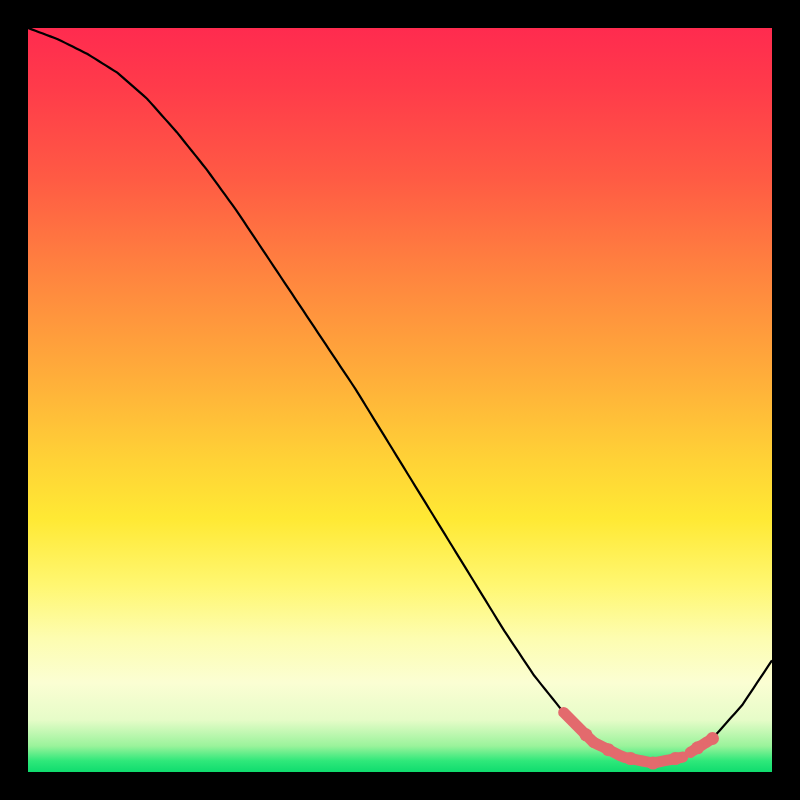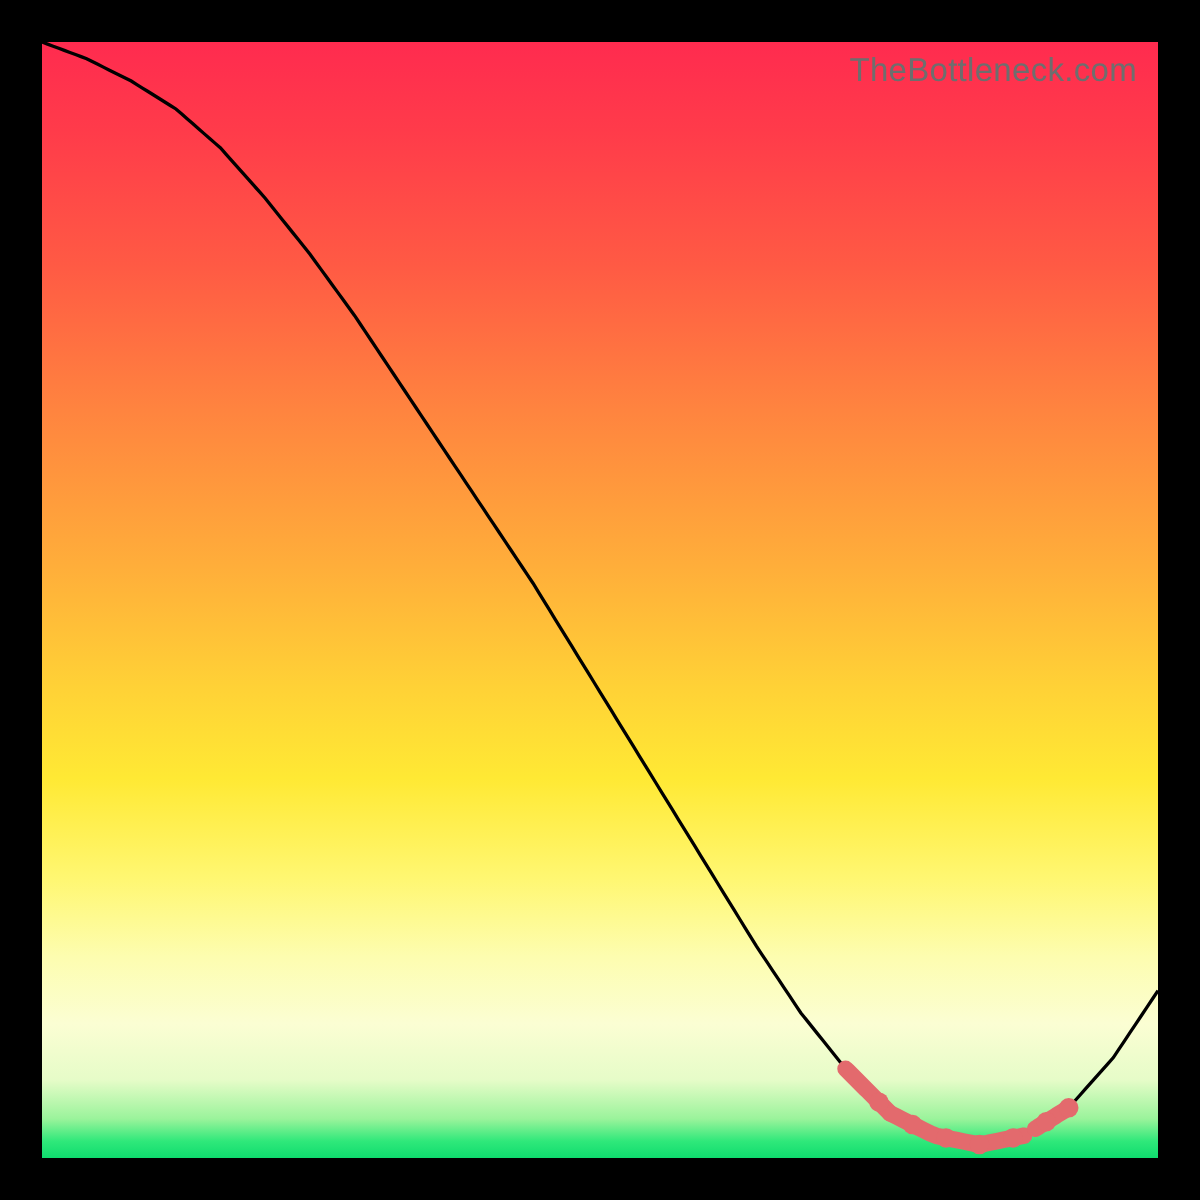--- a/index.html
+++ b/index.html
@@ -75,21 +75,20 @@
   .accent-dot {
     fill: #e36a6d;
   }
 </style>
 </head>
 <body>
 
 <div class="frame">
   <div class="plot-area">
 
-    <div class="watermark">TheBottleneck.com</div>
 
     <svg class="curve" viewBox="0 0 744 744" preserveAspectRatio="none">
       <path id="main-path" class="main-line" d="M0.00 0.00 L3.72 1.39 L7.44 2.79 L11.16 4.18 L14.88 5.58 L18.60 6.98 L22.32 8.37 L26.04 9.76 L29.76 11.16 L33.48 13.02 L37.20 14.88 L40.92 16.74 L44.64 18.60 L48.36 20.46 L52.08 22.32 L55.80 24.18 L59.52 26.04 L63.24 28.37 L66.96 30.69 L70.68 33.01 L74.40 35.34 L78.12 37.67 L81.84 39.99 L85.56 42.32 L89.28 44.64 L93.00 47.89 L96.72 51.15 L100.44 54.40 L104.16 57.66 L107.88 60.92 L111.60 64.17 L115.32 67.42 L119.04 70.68 L122.76 74.87 L126.48 79.05 L130.20 83.24 L133.92 87.42 L137.64 91.61 L141.36 95.79 L145.08 99.98 L148.80 104.16 L152.52 108.81 L156.24 113.46 L159.96 118.11 L163.68 122.76 L167.40 127.41 L171.12 132.06 L174.84 136.71 L178.56 141.36 L182.28 146.48 L186.00 151.59 L189.72 156.70 L193.44 161.82 L197.16 166.93 L200.88 172.05 L204.60 177.17 L208.32 182.28 L212.04 187.86 L215.76 193.44 L219.48 199.02 L223.20 204.60 L226.92 210.18 L230.64 215.76 L234.36 221.34 L238.08 226.92 L241.80 232.50 L245.52 238.08 L249.24 243.66 L252.96 249.24 L256.68 254.82 L260.40 260.40 L264.12 265.98 L267.84 271.56 L271.56 277.14 L275.28 282.72 L279.00 288.30 L282.72 293.88 L286.44 299.46 L290.16 305.04 L293.88 310.62 L297.60 316.20 L301.32 321.78 L305.04 327.36 L308.76 332.94 L312.48 338.52 L316.20 344.10 L319.92 349.68 L323.64 355.26 L327.36 360.84 L331.08 366.89 L334.80 372.93 L338.52 378.98 L342.24 385.02 L345.96 391.06 L349.68 397.11 L353.40 403.15 L357.12 409.20 L360.84 415.25 L364.56 421.29 L368.28 427.34 L372.00 433.38 L375.72 439.43 L379.44 445.47 L383.16 451.51 L386.88 457.56 L390.60 463.60 L394.32 469.65 L398.04 475.69 L401.76 481.74 L405.48 487.79 L409.20 493.83 L412.92 499.88 L416.64 505.92 L420.36 511.97 L424.08 518.01 L427.80 524.05 L431.52 530.10 L435.24 536.14 L438.96 542.19 L442.68 548.24 L446.40 554.28 L450.12 560.33 L453.84 566.37 L457.56 572.41 L461.28 578.46 L465.00 584.50 L468.72 590.55 L472.44 596.60 L476.16 602.64 L479.88 608.22 L483.60 613.80 L487.32 619.38 L491.04 624.96 L494.76 630.54 L498.48 636.12 L502.20 641.70 L505.92 647.28 L509.64 651.93 L513.36 656.58 L517.08 661.23 L520.80 665.88 L524.52 670.53 L528.24 675.18 L531.96 679.83 L535.68 684.48 L539.40 688.20 L543.12 691.92 L546.84 695.64 L550.56 699.36 L554.28 703.08 L558.00 706.80 L561.72 710.52 L565.44 714.24 L569.16 716.10 L572.88 717.96 L576.60 719.82 L580.32 721.68 L584.04 723.54 L587.76 725.40 L591.48 727.26 L595.20 729.12 L598.92 729.86 L602.64 730.61 L606.36 731.35 L610.08 732.10 L613.80 732.84 L617.52 733.58 L621.24 734.33 L624.96 735.07 L628.68 734.33 L632.40 733.58 L636.12 732.84 L639.84 732.10 L643.56 731.35 L647.28 730.61 L651.00 729.86 L654.72 729.12 L658.44 726.79 L662.16 724.47 L665.88 722.14 L669.60 719.82 L673.32 717.50 L677.04 715.17 L680.76 712.85 L684.48 710.52 L688.20 706.34 L691.92 702.15 L695.64 697.97 L699.36 693.78 L703.08 689.60 L706.80 685.41 L710.52 681.23 L714.24 677.04 L717.96 671.46 L721.68 665.88 L725.40 660.30 L729.12 654.72 L732.84 649.14 L736.56 643.56 L740.28 637.98 L744.00 632.40"></path>
       <g id="accent-group">
           <path class="accent-line" d="M535.68 684.48 L537.17 685.97 L538.66 687.46 L540.14 688.94 L541.63 690.43 L543.12 691.92 L544.61 693.41 L546.10 694.90 L547.58 696.38 L549.07 697.87 L550.56 699.36 L552.05 700.85 L553.54 702.34 L555.02 703.82 L556.51 705.31 L558.00 706.80 L559.49 708.29 L560.98 709.78 L562.46 711.26 L563.95 712.75 L565.44 714.24"></path>
           <path class="accent-line" d="M565.44 714.24 L569.90 716.47 L574.37 718.70 L578.83 720.94 L583.30 723.17 L587.76 725.40 L592.22 727.63 L596.69 729.42 L601.15 730.31 L605.62 731.20 L610.08 732.10 L614.54 732.99 L619.01 733.88 L623.47 734.77 L627.94 734.48 L632.40 733.58 L636.86 732.69 L641.33 731.80 L645.79 730.91 L650.26 730.01 L654.72 729.12"></path>
           <path class="accent-line" d="M662.16 724.47 L663.28 723.77 L664.39 723.08 L665.51 722.38 L666.62 721.68 L667.74 720.98 L668.86 720.28 L669.97 719.59 L671.09 718.89 L672.20 718.19 L673.32 717.50 L674.44 716.80 L675.55 716.10 L676.67 715.40 L677.78 714.71 L678.90 714.01 L680.02 713.31 L681.13 712.61 L682.25 711.91 L683.36 711.22 L684.48 710.52"></path>
           <circle class="accent-dot" cx="558.00" cy="706.80" r="6.5"></circle>
           <circle class="accent-dot" cx="580.32" cy="721.68" r="6.5"></circle>
           <circle class="accent-dot" cx="602.64" cy="730.61" r="6.5"></circle>

